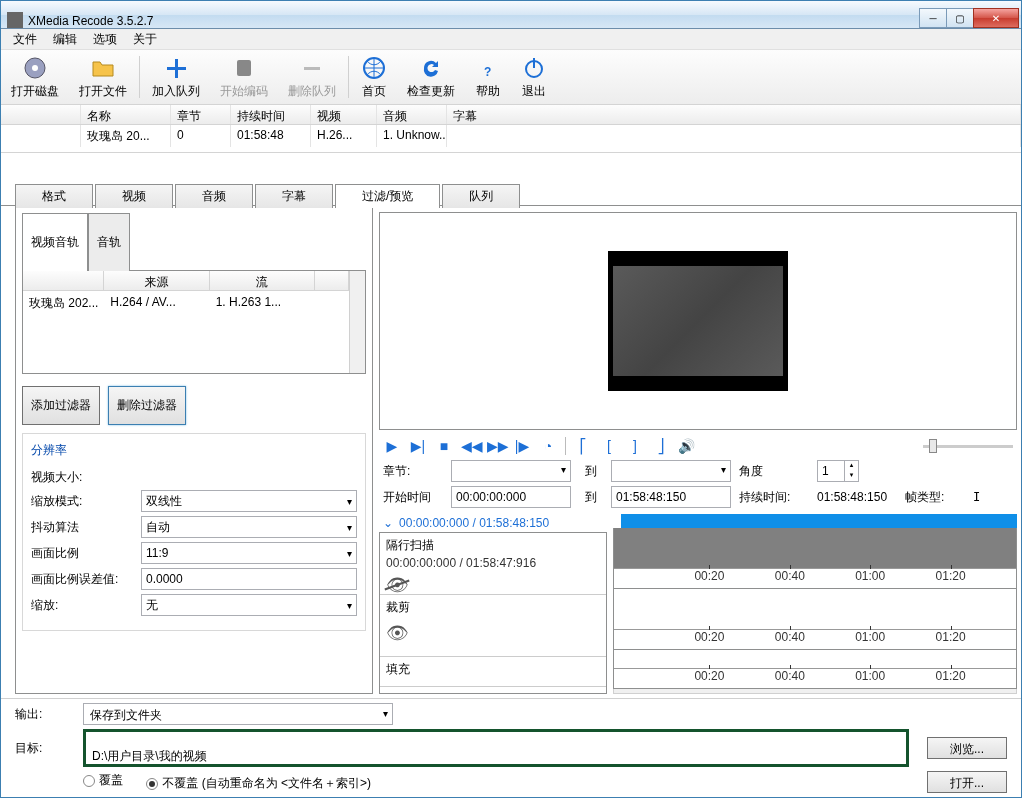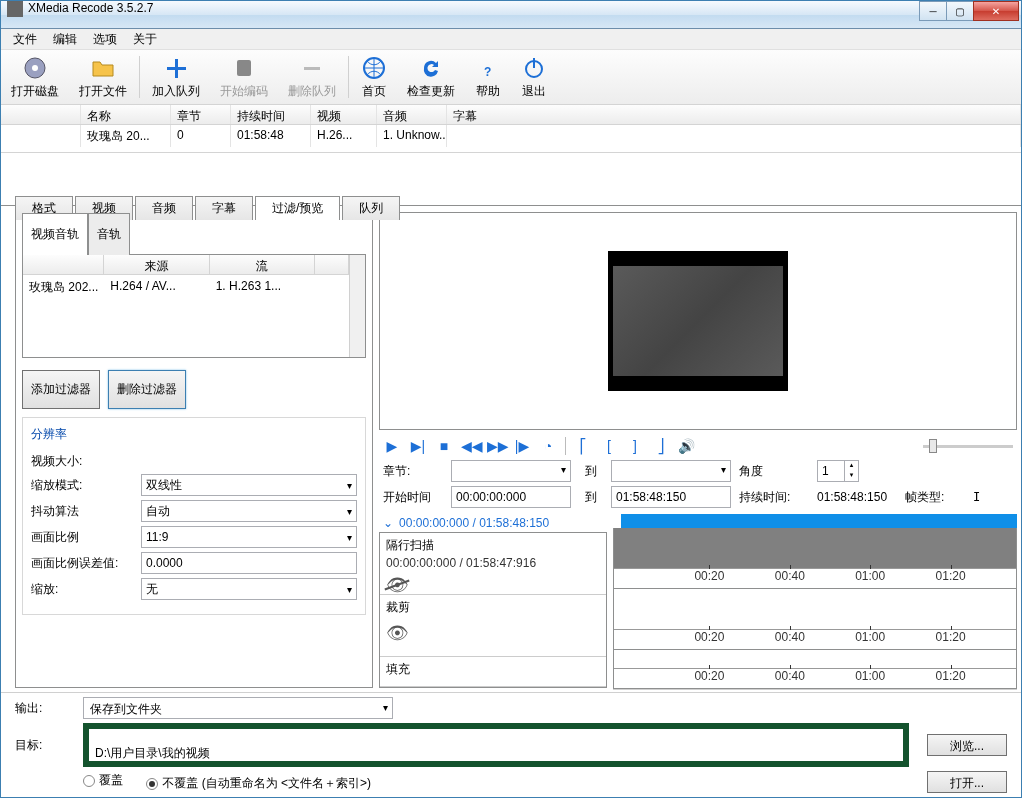--- a/index.html
+++ b/index.html
@@ -1,42 +1,42 @@
 <!DOCTYPE html>
 <html><head>
 <meta charset="utf-8">
 <style>
 * { box-sizing: border-box; margin: 0; padding: 0; font-family: "Microsoft YaHei", "SimSun", Tahoma, sans-serif; font-size: 12px; }
 body { background: #fff; overflow: hidden; }
 .window { width: 1022px; height: 798px; border: 1px solid #3c7fb1; background: #fff; display: flex; flex-direction: column; position: relative; }
-.titlebar { height: 28px; background: linear-gradient(#f6fafe, #d7e7f5 50%, #c2dbf0 51%, #d7e7f5); display: flex; align-items: flex-start; padding-left: 6px; border-bottom: 1px solid #6d8daa; }
+.titlebar { height: 28px; background: linear-gradient(#f6fafe, #d7e7f5 50%, #c2dbf0 51%, #d7e7f5); display: flex; align-items: flex-end; padding-left: 6px; border-bottom: 1px solid #6d8daa; }
 .titlebar .icon { width: 16px; height: 16px; background: #666; margin-right: 5px; }
 .titlebar .title { flex: 1; color: #000; font-size: 12px; }
 .winbtns { display: flex; height: 20px; margin-right: 2px; }
 .winbtn { width: 28px; height: 20px; border: 1px solid #7a9ab8; background: linear-gradient(#f3f8fc, #d1e3f2); display: flex; align-items: center; justify-content: center; margin-left: -1px; font-size: 10px; cursor: default; }
 .winbtn.close { width: 46px; background: linear-gradient(#f5a4a0, #d45549 50%, #c73c2f 51%, #de6c5f); color: #fff; border-color:#a03020; }
 .menubar { height: 20px; background: #f0f0f0; display: flex; align-items: center; padding-left: 4px; gap: 0; }
 .menubar span { padding: 2px 8px; cursor: default; }
 .toolbar { height: 56px; border-top: 1px solid #e0e0e0; border-bottom: 1px solid #d4d4d4; display: flex; background: linear-gradient(#fdfdfd,#ededed); padding: 2px 0; }
 .tbitem { display: flex; flex-direction: column; align-items: center; justify-content: center; padding: 2px 10px; gap: 2px; cursor: default; }
 .tbicon { width: 26px; height: 26px; display:flex; align-items:center; justify-content:center; }
 .tbsep { width: 1px; background: #d0d0d0; margin: 4px 2px; }
 .filegrid { height: 48px; border-bottom: 1px solid #d4d4d4; }
 .fghdr { height: 20px; display: flex; background: linear-gradient(#fdfdfd,#ececec); border-bottom: 1px solid #d4d4d4; }
 .fghdr div, .fgrow div { border-right: 1px solid #e4e4e4; padding: 3px 6px; overflow: hidden; white-space: nowrap; }
 .fgrow { height: 22px; display: flex; }
 .col-check{width:80px;} .col-name{width:90px;} .col-chap{width:60px;} .col-dur{width:80px;} .col-vid{width:66px;} .col-aud{width:70px;} .col-sub{flex:1;}
 .spacer1 { height: 28px; }
 .tabs { display: flex; padding-left: 14px; gap:2px; }
-.tab { padding: 3px 16px; border: 1px solid #8e8f8f; border-bottom: none; background: linear-gradient(#f5f5f5,#e6e6e6); cursor: default; position: relative; top:15px; }
+.tab { padding: 3px 26px; border: 1px solid #8e8f8f; border-bottom: none; background: linear-gradient(#f5f5f5,#e6e6e6); cursor: default; position: relative; top:3px; }
 .tab.active { background: #fff; z-index:2; }
 .maincontent { flex: 1; display: flex; gap: 6px; padding: 0 4px 4px 14px; border-top:1px solid #8e8f8f; margin-top:0; min-height:0; }
 .leftpane { width: 358px; border: 1px solid #8e8f8f; border-top:none; padding: 6px; display:flex; flex-direction:column; background:#fff; }
 .subtabs { display: flex; }
-.subtab { padding: 12px 8px; border: 1px solid #8e8f8f; border-bottom: none; background: #ececec; cursor:default; position:relative; top:1px; }
+.subtab { padding: 20px 8px; border: 1px solid #8e8f8f; border-bottom: none; background: #ececec; cursor:default; position:relative; top:1px; }
 .subtab.active { background: #fff; z-index:2;}
 .subtabbody { border:1px solid #8e8f8f; background:#fff; }
 .trackgrid { height: 102px; display:flex; }
 .tgcol{ flex:1; }
 .tghdr{ height:20px; background:linear-gradient(#fdfdfd,#ececec); border-bottom:1px solid #d4d4d4; border-right:1px solid #d4d4d4; text-align:center; padding-top:3px;}
 .tgcell{ padding:4px 6px; white-space:nowrap; overflow:hidden; }
 .tgscroll{ width:16px; background:#f0f0f0; border-left:1px solid #d0d0d0; }
 .filterbtns { display:flex; gap:8px; margin:12px 0 6px; }
 .btn { padding: 10px 8px; border:1px solid #707070; background:linear-gradient(#f5f5f5,#e0e0e0); cursor:default; }
 .btn.hl{ border-color:#3c7fb1; box-shadow:0 0 2px #7fc0e8; }
@@ -80,21 +80,21 @@
 .track:first-child{ border-top:1px solid #8e8f8f; background:#808080; }
 .track .body{ height:40px; }
 .track.first .body{ background:#808080; }
 .ruler{ height:20px; border-top:1px solid #999; position:relative; background:#fff; }
 .tick{ position:absolute; top:0; font-size:12px; color:#333; }
 .tick::before{ content:""; position:absolute; left:50%; top:-4px; width:1px; height:4px; background:#333;}
 .hscroll{ height:16px; background:#f0f0f0; border:1px solid #d0d0d0; border-top:none; }
 .bottombar{ border-top:1px solid #d0d0d0; padding:4px 14px; display:grid; grid-template-columns:60px 1fr 90px; gap:4px 8px; align-items:center; }
 .longcombo{ height:22px; border:1px solid #abadb3; background:#fff; position:relative; padding:3px 6px; width:310px;}
 .longcombo::after{ content:"▾"; position:absolute; right:4px; top:4px; font-size:10px;}
-.longtext{ height:22px; border:6px solid #14532d; background:#fff; padding:16px 6px; }
+.longtext{ height:22px; border:3px solid #14532d; background:#fff; padding:16px 6px; }
 .bbtn{ height:22px; border:1px solid #707070; background:linear-gradient(#f5f5f5,#e0e0e0); text-align:center; padding-top:3px; cursor:default; width:80px; justify-self:end;}
 .radio{ display:inline-flex; align-items:center; gap:4px; margin-right:20px;}
 .radio .dot{ width:12px; height:12px; border:1px solid #888; border-radius:50%; display:inline-flex; align-items:center; justify-content:center;}
 .radio .dot.on::after{content:""; width:6px; height:6px; background:#333; border-radius:50%;}
 svg{display:block;}
 </style>
 </head>
 <body>
 
 <div class="window">

